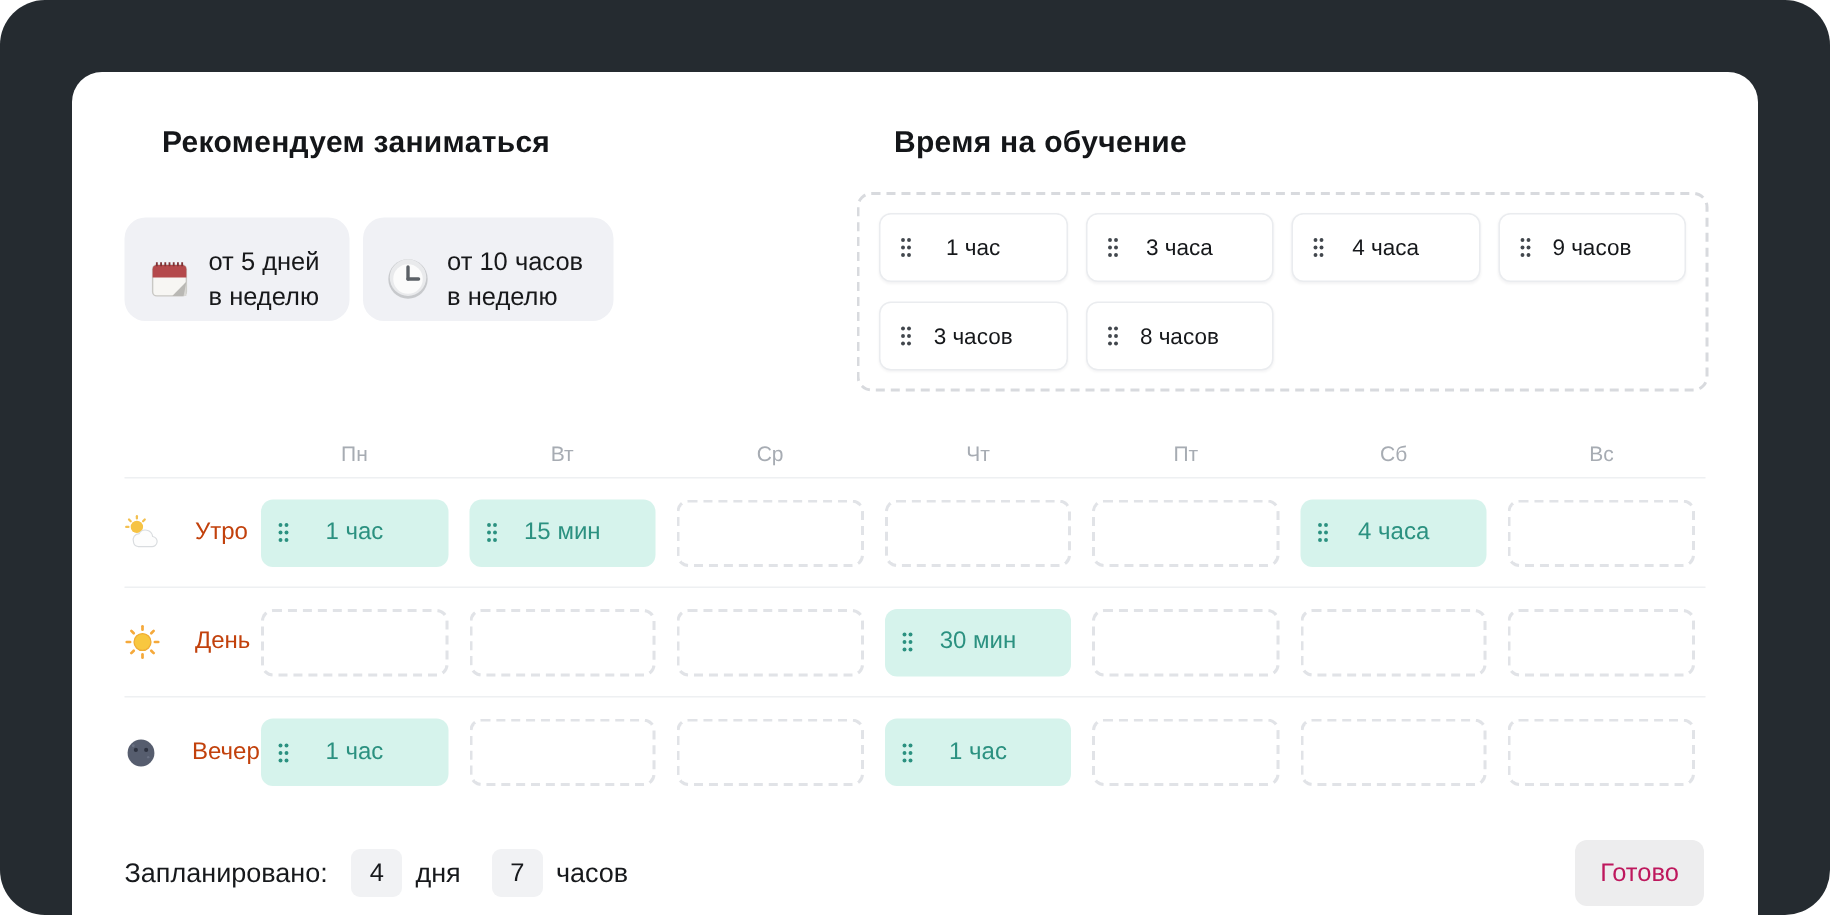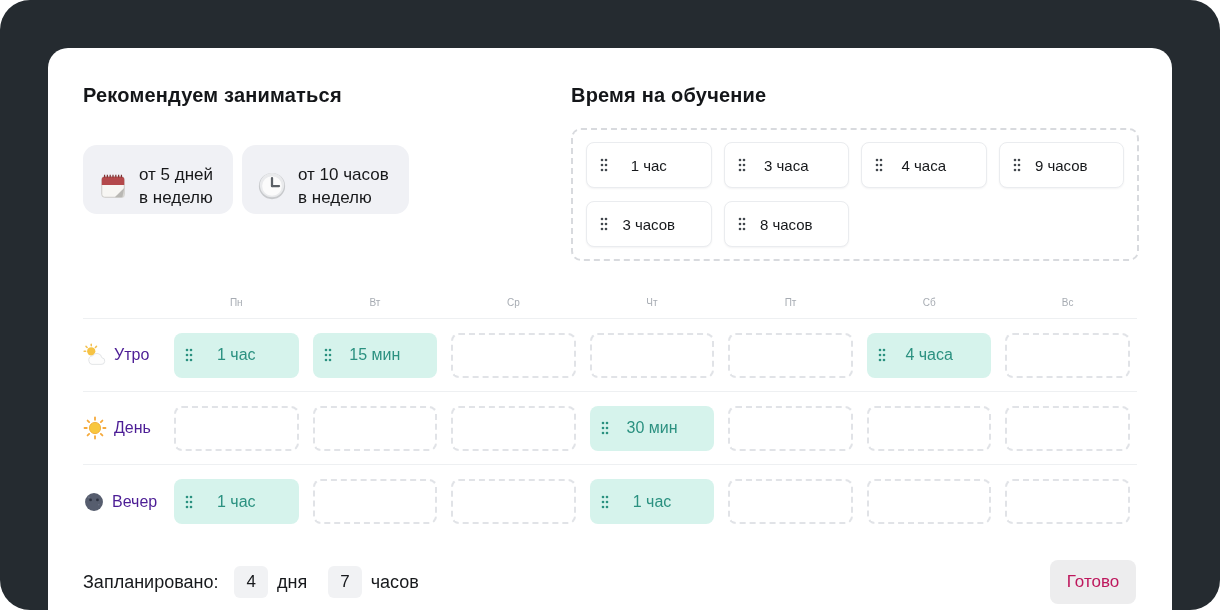--- a/index.html
+++ b/index.html
@@ -8,20 +8,21 @@
     position:relative; width:1220px; height:610px;
     background:#252b30; border-radius:30px; overflow:hidden;
   }
   .card {
     position:absolute; left:48px; top:48px; width:1124px; height:562px;
     background:#ffffff; border-radius:20px 20px 0 0;
   }
   .section-title {
     position:absolute; top:36px; font-size:20px; font-weight:700; color:#141619;
     letter-spacing:.2px;
+    margin-left:25px;
   }
   .title-recommend { left:35px; }
   .title-pool { left:523px; }
 
   
   .pills { position:absolute; left:35px; top:97px; display:flex; gap:9px; }
   .pill {
     height:69px; background:#f0f1f5; border-radius:14px;
     display:flex; align-items:center; gap:11px; padding:12px 20px 0 15px;
   }
@@ -41,28 +42,28 @@
     box-shadow:0 1px 2px rgba(16,24,40,.05); cursor:grab;
   }
   .handle { position:absolute; left:13px; top:50%; transform:translateY(-50%); color:#42474d; display:block; }
   .filled .handle { left:11px; color:#2b9180; }
 
   
   .week { position:absolute; left:35px; top:238px; width:1054px; }
   .week-header {
     display:grid; grid-template-columns:84px repeat(7,1fr);
     height:33px; align-items:center; text-align:center;
-    color:#a7acb3; font-size:10px; border-bottom:1px solid #eef0f2;
+    color:#a7acb3; font-size:14px; border-bottom:1px solid #eef0f2;
   }
   .week-row {
     display:grid; grid-template-columns:84px repeat(7,1fr);
     height:73px; align-items:center; border-bottom:1px solid #eef0f2;
   }
   .week-row:last-child { border-bottom:none; }
-  .row-label { display:flex; align-items:center; gap:7px; color:#4c1d95; font-size:16px; }
+  .row-label { display:flex; align-items:center; gap:23px; color:#c2410c; font-size:16px; }
   .slot { margin:0 7px; height:45px; border-radius:8px; }
   .slot.empty { border:2px dashed #e1e3e7; background:#ffffff; }
   .slot.filled {
     position:relative; background:#d6f3ec; color:#2b9180;
     display:flex; align-items:center; justify-content:center;
     font-size:16px; font-weight:500; cursor:grab;
   }
 
   
   .summary {

